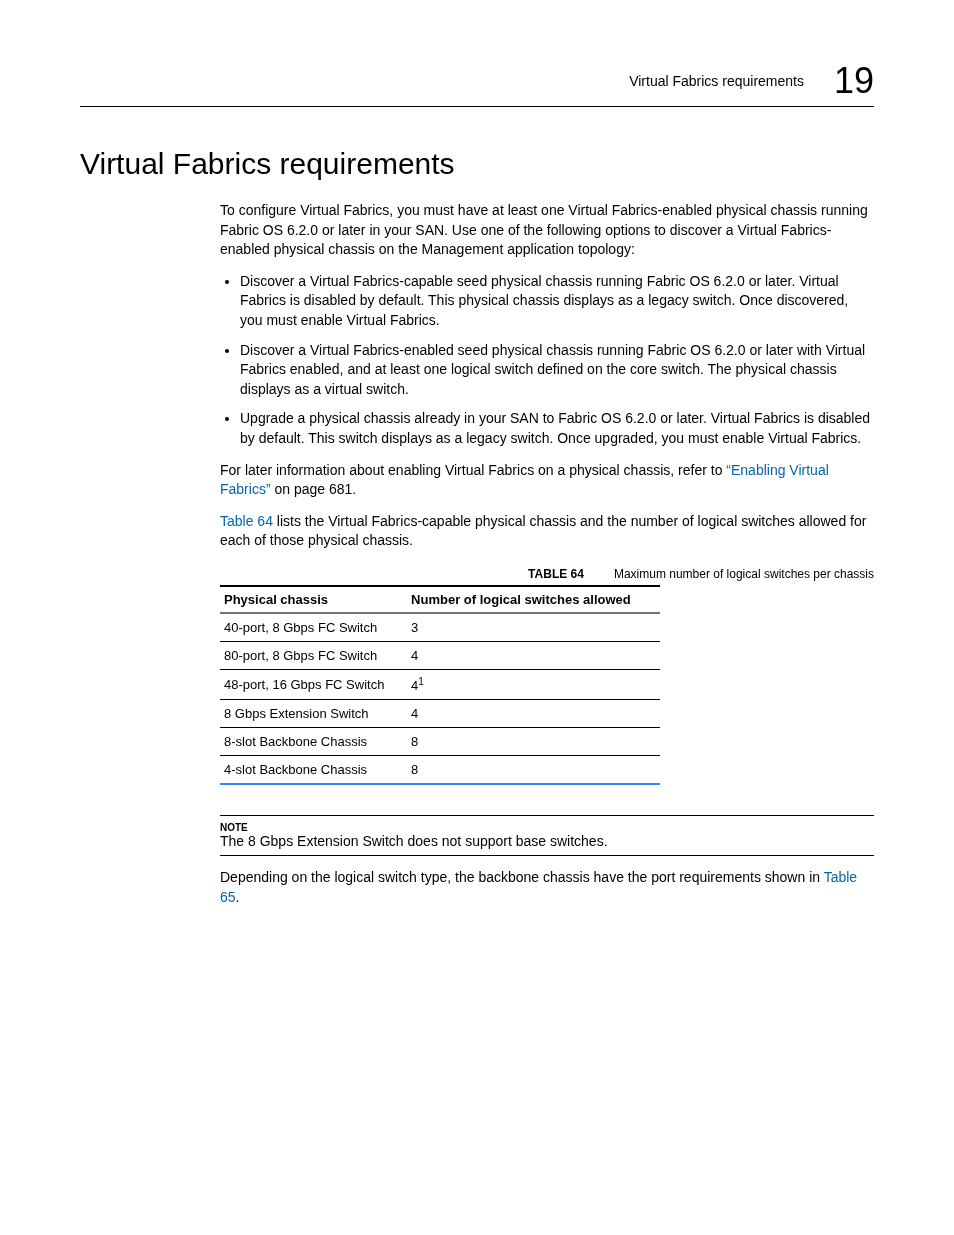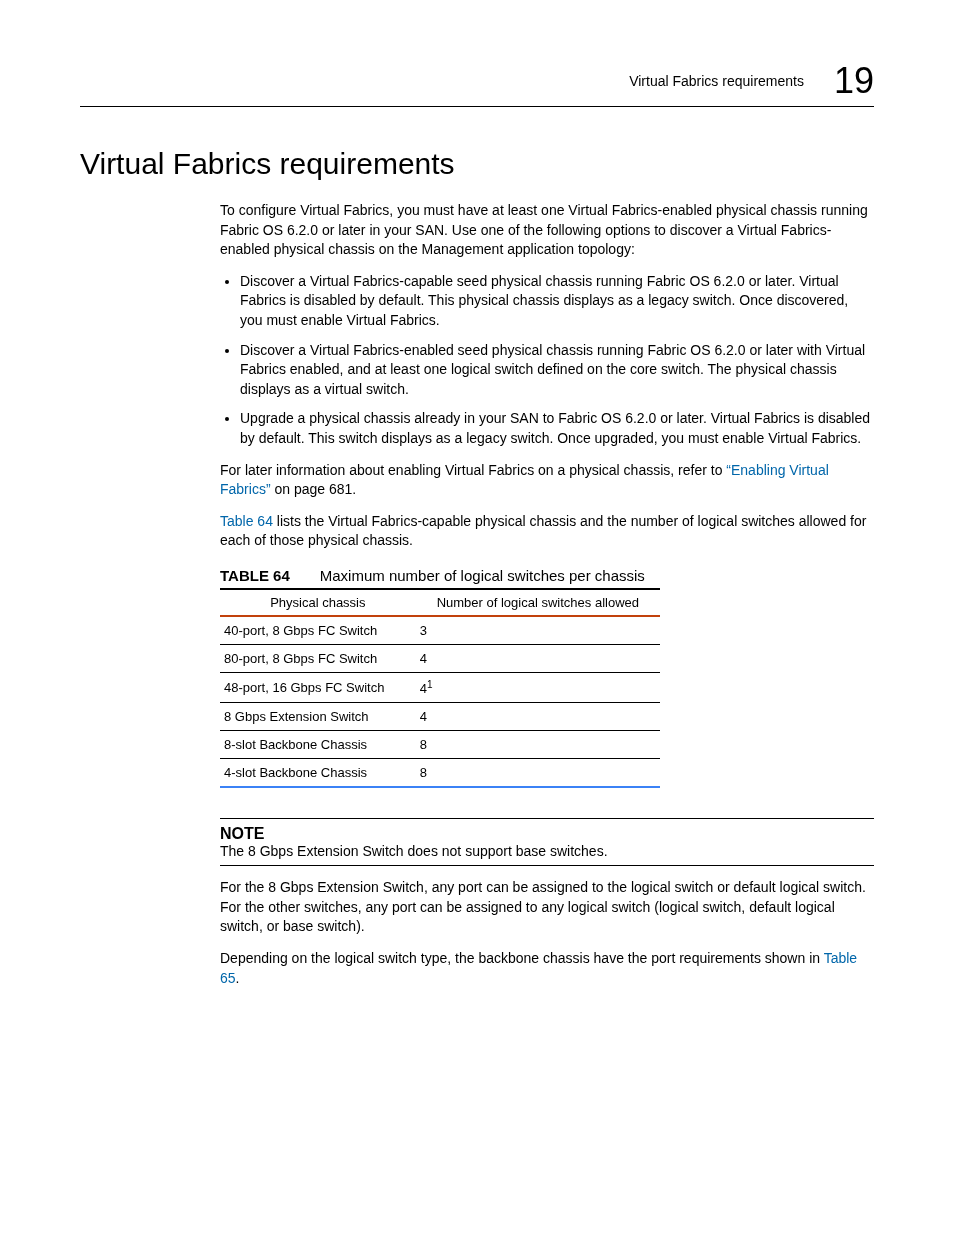--- a/index.html
+++ b/index.html
@@ -47,57 +47,58 @@
     padding-left: 20px;
   }
   li {
     margin-bottom: 10px;
     line-height: 1.4;
   }
   .link {
     color: #0066aa;
   }
   .table-caption {
-    font-size: 15px;
+    font-size: 12px;
     margin-top: 16px;
     margin-bottom: 4px;
+    text-align: right;
   }
   .table-caption b {
     font-weight: bold;
     margin-right: 30px;
   }
   table {
     border-collapse: collapse;
     width: 440px;
     font-size: 13px;
     margin-bottom: 30px;
   }
   thead th {
-    text-align: center;
-    font-weight: normal;
+    text-align: left;
+    font-weight: bold;
     border-top: 2px solid #000;
-    border-bottom: 2px solid #c2410c;
+    border-bottom: 2px solid #737373;
     padding: 5px 4px;
   }
   tbody td {
     border-bottom: 1px solid #000;
     padding: 6px 4px;
   }
   tbody tr:last-child td {
     border-bottom: 2px solid #3b82f6;
   }
   .note-block {
     border-top: 1px solid #000;
     border-bottom: 1px solid #000;
     padding: 6px 0;
     margin-bottom: 12px;
   }
   .note-heading {
     font-weight: bold;
-    font-size: 16px;
+    font-size: 10px;
   }
   sup {
     font-size: 10px;
     vertical-align: super;
   }
 </style>
 </head>
 <body>
 
 <div class="header-bar">
@@ -162,19 +163,18 @@
           <td>8</td>
         </tr>
       </tbody>
   </table>
 
   <div class="note-block">
     <div class="note-heading">NOTE</div>
     <div>The 8 Gbps Extension Switch does not support base switches.</div>
   </div>
 
-  <p>For the 8 Gbps Extension Switch, any port can be assigned to the logical switch or default logical switch. For the other switches, any port can be assigned to any logical switch (logical switch, default logical switch, or base switch).</p>
 
   <p>
     <span>Depending on the logical switch type, the backbone chassis have the port requirements shown in </span><span class="link">Table 65</span><span>.</span>
   </p>
 
 </div>
 
 </body></html>

